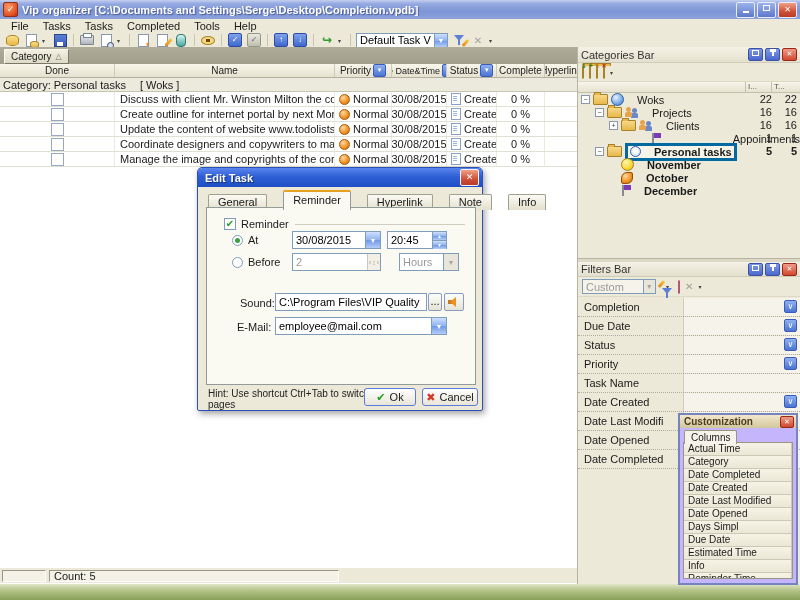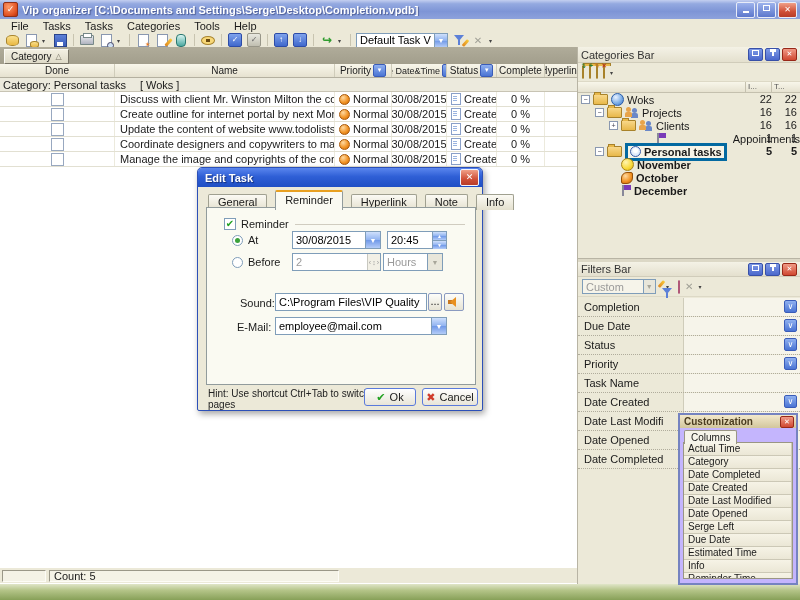--- a/index.html
+++ b/index.html
@@ -83,21 +83,21 @@
   .pbtn .pin::before{content:"";position:absolute;top:0;left:-2px;width:6px;height:3px;background:#fff;}
   .bartb{height:18px;display:flex;align-items:center;gap:5px;padding-left:4px;border-bottom:1px solid #ddd9c6;}
   .fold{width:13px;height:9px;background:linear-gradient(#f8d88a,#e8b84a);border:1px solid #a8822a;border-radius:1px;position:relative;flex:0 0 auto;}
   .fold::before{content:"";position:absolute;top:-3px;left:0;width:5px;height:2px;background:#e8b84a;border:1px solid #a8822a;border-bottom:none;}
   .fold .ov{position:absolute;right:-3px;top:-4px;font-size:7px;font-weight:bold;}
   #treehdr{height:10px;background:linear-gradient(#f8f6ea,#e6e2d0);border-bottom:1px solid #c4c0ae;position:relative;font-size:8px;color:#555;}
   #treehdr span{position:absolute;top:0;border-left:1px solid #c4c0ae;padding-left:2px;height:10px;line-height:10px;}
   .trow{height:13px;display:flex;align-items:center;position:relative;}
   .texp{width:9px;height:9px;border:1px solid #8a98b0;background:#fff;font-size:7px;line-height:7px;text-align:center;color:#445;box-sizing:border-box;margin-right:3px;flex:0 0 auto;}
   .tspace{width:9px;margin-right:3px;flex:0 0 auto;}
-  .tlabel{margin-left:3px;white-space:nowrap;overflow:hidden;}
+  .tlabel{margin-left:13px;white-space:nowrap;overflow:hidden;}
   .tv{position:absolute;top:0;height:13px;line-height:13px;text-align:right;}
   .tv1{right:28px;width:24px;}
   .tv2{right:3px;width:22px;}
   .globe{width:11px;height:11px;border-radius:50%;background:radial-gradient(circle at 35% 30%,#eaf2ff,#7fb0e8 55%,#3a74c8);border:1px solid #2a5ca8;flex:0 0 auto;}
   .people{position:relative;width:14px;height:11px;flex:0 0 auto;}
   .people::before{content:"";position:absolute;left:1px;top:0;width:5px;height:5px;border-radius:50%;background:#e8a44a;box-shadow:6px 1px 0 #6a88c8;}
   .people::after{content:"";position:absolute;left:0;top:5px;width:7px;height:5px;border-radius:2px 2px 0 0;background:#e8a44a;box-shadow:6px 1px 0 #6a88c8;}
   .flagic{position:relative;width:10px;height:11px;flex:0 0 auto;}
   .flagic::before{content:"";position:absolute;left:1px;top:0;width:2px;height:11px;background:#889;}
   .flagic::after{content:"";position:absolute;left:3px;top:0;width:7px;height:5px;background:#7a3ab8;}
@@ -120,21 +120,21 @@
   .ctab{position:absolute;left:4px;top:15px;height:13px;padding:0 6px;background:#f6f4ea;border:1px solid #9a9684;border-bottom:none;border-radius:2px 2px 0 0;font-size:10px;line-height:13px;z-index:2;}
   .clist{position:absolute;left:3px;top:27px;right:3px;bottom:4px;border:1px solid #9a9684;background:#f8f6ec;overflow:hidden;}
   .citem{height:12px;line-height:12px;padding-left:4px;font-size:10px;background:linear-gradient(#f6f3e6,#ebe7d6);border-bottom:1px solid #ccc8b6;border-right:1px solid #ccc8b6;}
 
   
   #dlg{position:absolute;left:197px;top:167px;width:286px;height:244px;background:#ece9d8;border:1px solid #2c50b8;border-radius:5px 5px 2px 2px;box-shadow:2px 3px 6px rgba(0,0,0,.35);z-index:40;box-sizing:border-box;}
   #dlgtitle{height:19px;border-radius:4px 4px 0 0;background:linear-gradient(180deg,#5a86ee 0%,#2f5fd6 45%,#1f4fc4 100%);display:flex;align-items:center;padding:0 3px 0 7px;gap:35px;}
   #dlgtitle .t{flex:1;color:#fff;font-weight:bold;text-shadow:1px 1px 1px rgba(10,20,60,.6);}
   .dclose{width:17px;height:15px;border-radius:2px;border:1px solid #f0f4ff;background:linear-gradient(180deg,#f0a088,#d05038 60%,#b83c28);color:#fff;font-size:9px;line-height:14px;text-align:center;}
   .dtabs{position:absolute;left:10px;top:22px;display:flex;align-items:flex-end;}
-  .dtab{height:15px;line-height:15px;padding:0 9px;background:linear-gradient(#fbfaf4,#e4e0ce);border:1px solid #a0a090;border-bottom:none;border-radius:2px 2px 0 0;margin-right:8px;}
+  .dtab{height:15px;line-height:15px;padding:0 9px;background:linear-gradient(#fbfaf4,#e4e0ce);border:1px solid #a0a090;border-bottom:none;border-radius:2px 2px 0 0;margin-right:16px;}
   .dtab.active{height:18px;line-height:17px;background:#fafaf2;border:1px solid #919b9c;border-bottom:none;border-top:2px solid #e8a020;position:relative;z-index:2;}
   .dpanel{position:absolute;left:8px;top:39px;width:270px;height:178px;background:#fafaf2;border:1px solid #919b9c;box-sizing:border-box;}
   .cbx{position:absolute;width:12px;height:12px;background:#fff;border:1px solid #7f9db9;box-sizing:border-box;color:#21a121;font-size:10px;line-height:10px;text-align:center;font-weight:bold;}
   .rad{position:absolute;width:11px;height:11px;border-radius:50%;background:#fff;border:1px solid #7f9db9;box-sizing:border-box;}
   .rad.sel::after{content:"";position:absolute;left:2px;top:2px;width:5px;height:5px;border-radius:50%;background:#3ba13b;}
   .dlabel{position:absolute;white-space:nowrap;}
   .dline{position:absolute;height:1px;background:#d0ccc0;}
   .fld{position:absolute;display:flex;align-items:stretch;background:#fff;border:1px solid #7f9db9;box-sizing:border-box;height:18px;}
   .fld input{border:0;outline:0;background:transparent;font:inherit;padding:0 3px;flex:1;min-width:0;}
   .fld input:disabled{color:#9a9a9a;}
@@ -164,21 +164,21 @@
     <span class="ttl">Vip organizer [C:\Documents and Settings\Serge\Desktop\Completion.vpdb]</span>
     <span class="winbtn"><span class="mn"></span></span>
     <span class="winbtn"><span class="sq"></span></span>
     <span class="winbtn close">✕</span>
   </div>
 
   <div class="menubar">
     <span class="mi">File</span>
     <span class="mi">Tasks</span>
     <span class="mi">Tasks</span>
-    <span class="mi">Categories</span>
+    <span class="mi">Completed</span>
     <span class="mi">Tools</span>
     <span class="mi">Help</span>
   </div>
 
   <div class="toolbar">
     <span class="tic">
         <span class="cyl"></span>
       </span>
     <span class="tic">
         <span class="pg cyl2"></span>
@@ -534,21 +534,21 @@
       <span class="pbtn red" style="width:12px;height:10px;line-height:9px;font-size:7px;">✕</span>
     </div>
     <span class="ctab">Columns</span>
     <div class="clist">
       <div class="citem">Actual Time</div>
       <div class="citem">Category</div>
       <div class="citem">Date Completed</div>
       <div class="citem">Date Created</div>
       <div class="citem">Date Last Modified</div>
       <div class="citem">Date Opened</div>
-      <div class="citem">Serge Left</div>
+      <div class="citem">Days Simpl</div>
       <div class="citem">Due Date</div>
       <div class="citem">Estimated Time</div>
       <div class="citem">Info</div>
       <div class="citem">Reminder Time</div>
 
     </div>
   </div>
 
   <div id="dlg">
     <div id="dlgtitle">
@@ -584,21 +584,21 @@
       <span class="rad" style="left:25px;top:49px;"></span>
       <span class="dlabel" style="left:41px;top:48px;">Before</span>
       <span class="fld" style="left:85px;top:45px;width:89px;">
         <input disabled="" value="2" style="">
         <span class="disctl">
             <span>‹</span>
             <span>↕</span>
             <span>›</span>
           </span>
       </span>
-      <span class="fld" style="left:176px;top:45px;width:60px;">
+      <span class="fld" style="left:192px;top:45px;width:60px;">
         <input disabled="" value="Hours" style="">
         <span class="ddb dis">▼</span>
       </span>
 
       <span class="dlabel" style="left:33px;top:89px;">Sound:</span>
       <span class="fld" style="left:68px;top:85px;width:152px;">
         <input readonly="" value="C:\Program Files\VIP Quality Software\VIP Simpl" style="">
       </span>
       <span class="minib" style="left:221px;top:85px;width:14px;line-height:15px;">...</span>
       <span class="minib" style="left:237px;top:85px;width:20px;padding-top:3px;"><span class="speaker"></span></span>

